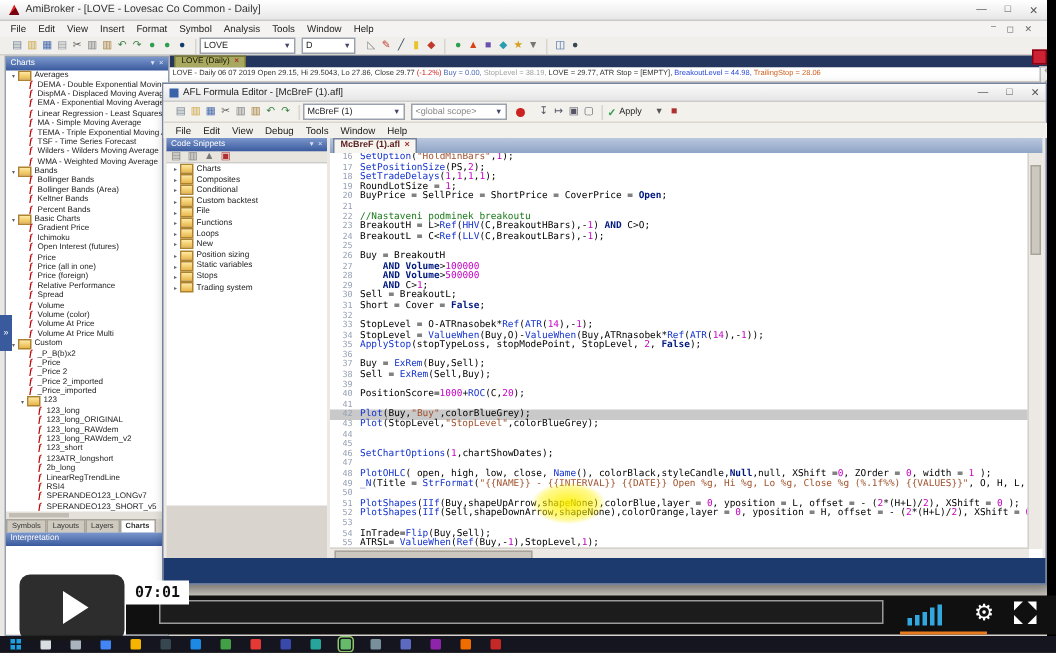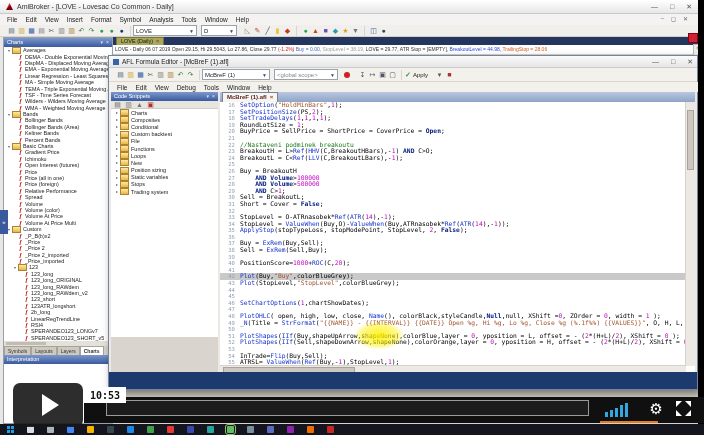--- a/index.html
+++ b/index.html
@@ -679,21 +679,21 @@
     <div id="fullscreen">
       <i class="nw"></i>
         <i class="ne"></i>
         <i class="sw"></i>
         <i class="se"></i>
     </div>
   </div>
   <div id="play-btn">
       <span class="tri"></span>
     </div>
-  <div id="time-tip">10:53</div>
+  <div id="time-tip">07:01</div>
   <div id="accent-line" style="background: rgb(232, 122, 30);"></div>
   <div id="taskbar">
       <div class="win-ic"></div>
       <div class="tb-ic" style="background: rgb(216, 221, 226);"></div>
       <div class="tb-ic" style="background: rgb(170, 180, 189);"></div>
       <div class="tb-ic" style="background: rgb(66, 133, 244);"></div>
       <div class="tb-ic" style="background: rgb(244, 180, 0);"></div>
       <div class="tb-ic" style="background: rgb(55, 71, 79);"></div>
       <div class="tb-ic" style="background: rgb(30, 136, 229);"></div>
       <div class="tb-ic" style="background: rgb(67, 160, 71);"></div>

